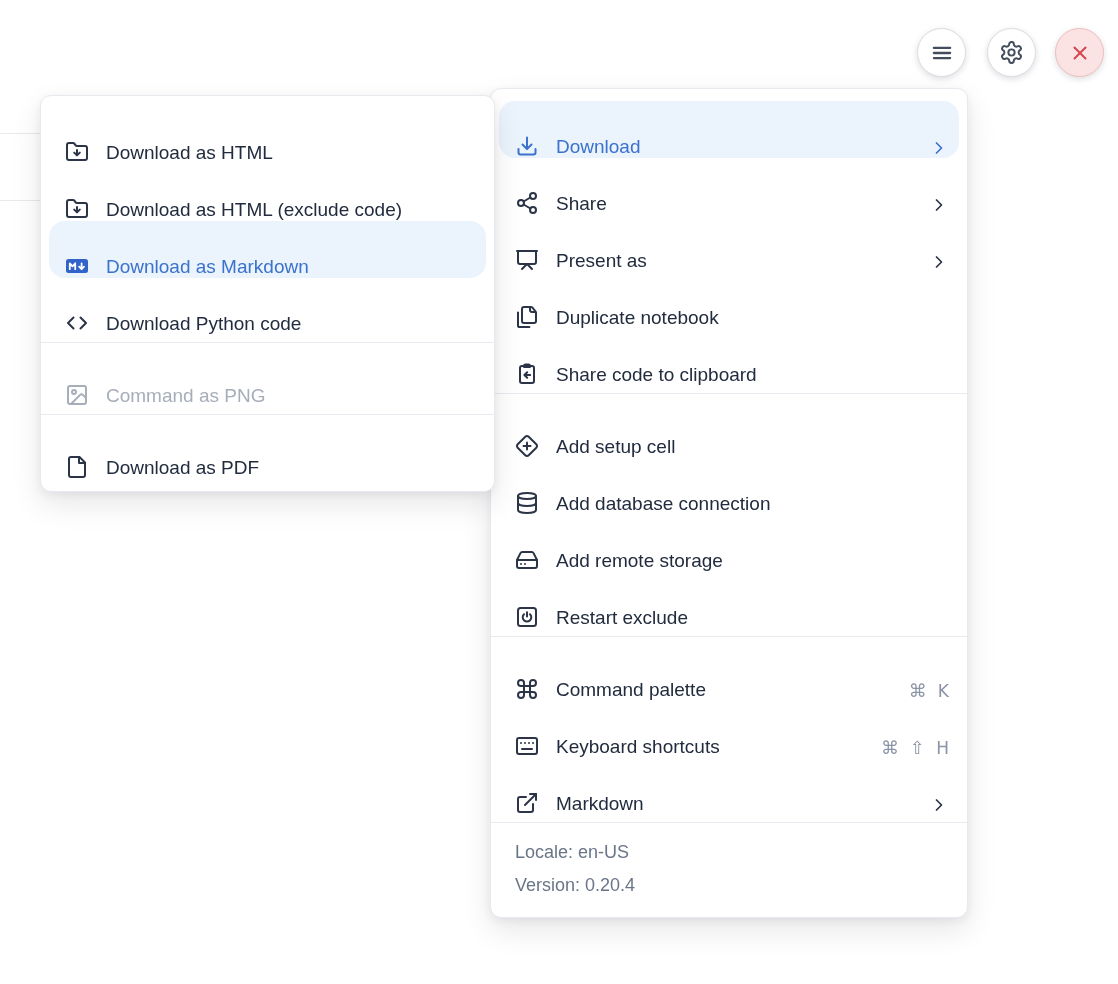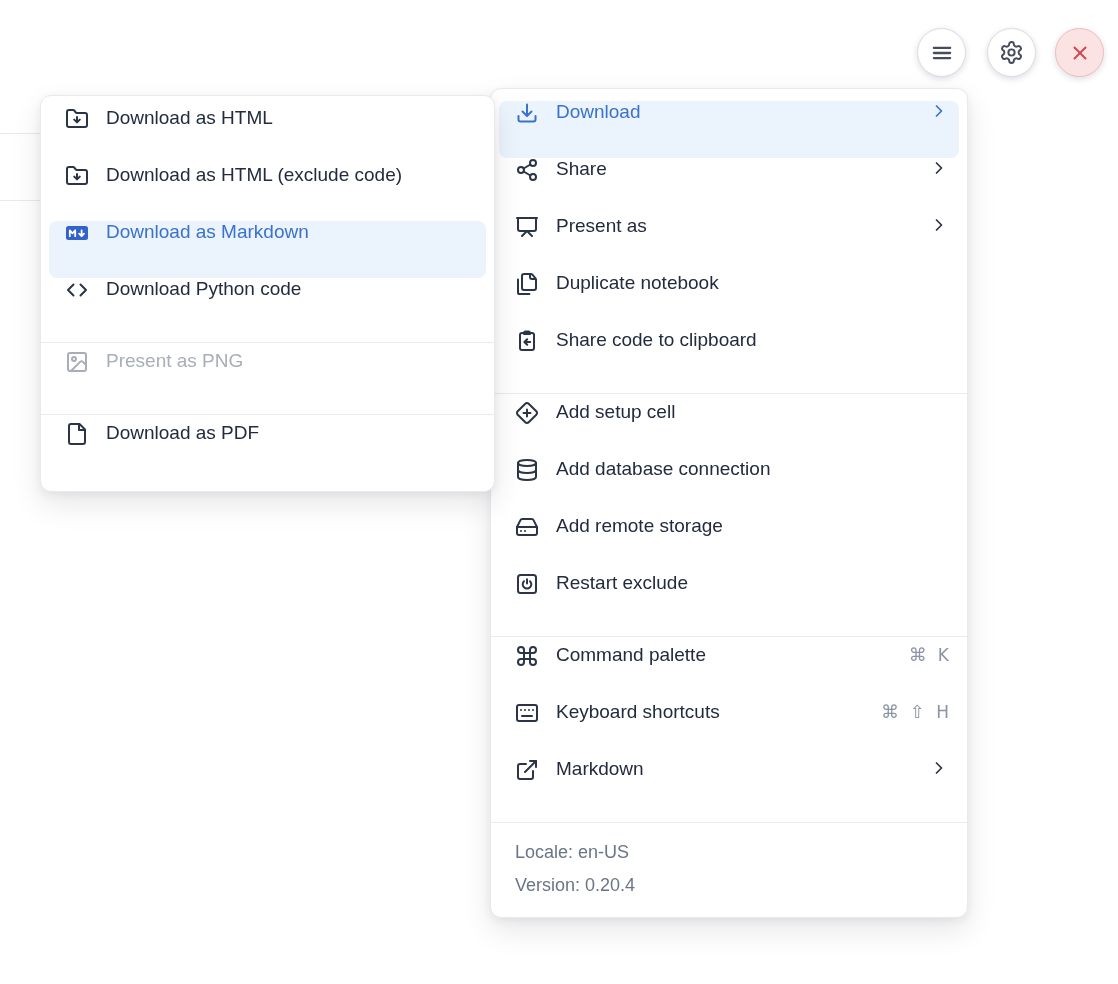--- a/index.html
+++ b/index.html
@@ -25,30 +25,30 @@
   
   .panel {
     position:absolute; background:#ffffff;
     border:1px solid #e6e9ee; border-radius:11px;
     box-shadow:0 12px 30px rgba(15,23,42,.10), 0 3px 10px rgba(15,23,42,.06);
   }
   .submenu  { left:40px;  top:95px; width:455px; padding:11px 0 12px; z-index:3; }
   .mainmenu { left:490px; top:88px; width:478px; padding:12px 0 0;  z-index:2; }
 
   .row {
-    display:flex; align-items:flex-start; height:57px;
+    display:flex; align-items:flex-end; height:57px;
     padding:0 18px 0 24px; gap:17px;
     font-size:19px; color:#222c3e; cursor:pointer;
   }
   .row .icon { width:24px; height:24px; flex:0 0 24px; color:#2b3547; display:flex; align-items:center; justify-content:center; }
   .row .label { flex:1; white-space:nowrap; }
   .row .chev { width:20px; height:20px; color:#2b3547; display:flex; align-items:center; }
 
   .row.hl {
-    margin:0 8px; border-radius:8px; background:#ebf3fd;
+    margin:0 8px; border-radius:16px; background:#ebf3fd;
     padding-left:16px; padding-right:10px; color:#3a72cc;
   }
   .row.hl .icon, .row.hl .chev { color:#3a72cc; }
 
   .row.disabled { color:#a7aeb9; cursor:default; }
   .row.disabled .icon { color:#a7aeb9; }
 
   .sep { height:1px; background:#e7eaef; margin:7px 0; }
 
   .shortcut {
@@ -324,21 +324,21 @@
   <div class="sep"></div>
 
   <div class="row disabled">
     <span class="icon">
       <svg viewBox="0 0 24 24" width="24" height="24" fill="none" stroke="currentColor" stroke-width="2" stroke-linecap="round" stroke-linejoin="round">
           <rect x="3" y="3" width="18" height="18" rx="2"></rect>
           <circle cx="9" cy="9" r="2"></circle>
           <path d="m21 15-3.086-3.086a2 2 0 0 0-2.828 0L6 21"></path>
         </svg>
     </span>
-    <span class="label">Present as PNG</span>
+    <span class="label">Command as PNG</span>
   </div>
 
   <div class="sep"></div>
 
   <div class="row">
     <span class="icon">
       <svg viewBox="0 0 24 24" width="24" height="24" fill="none" stroke="currentColor" stroke-width="2" stroke-linecap="round" stroke-linejoin="round">
           <path d="M14.5 2H6a2 2 0 0 0-2 2v16a2 2 0 0 0 2 2h12a2 2 0 0 0 2-2V7.5L14.5 2z"></path>
           <path d="M14 2v6h6"></path>
         </svg>

